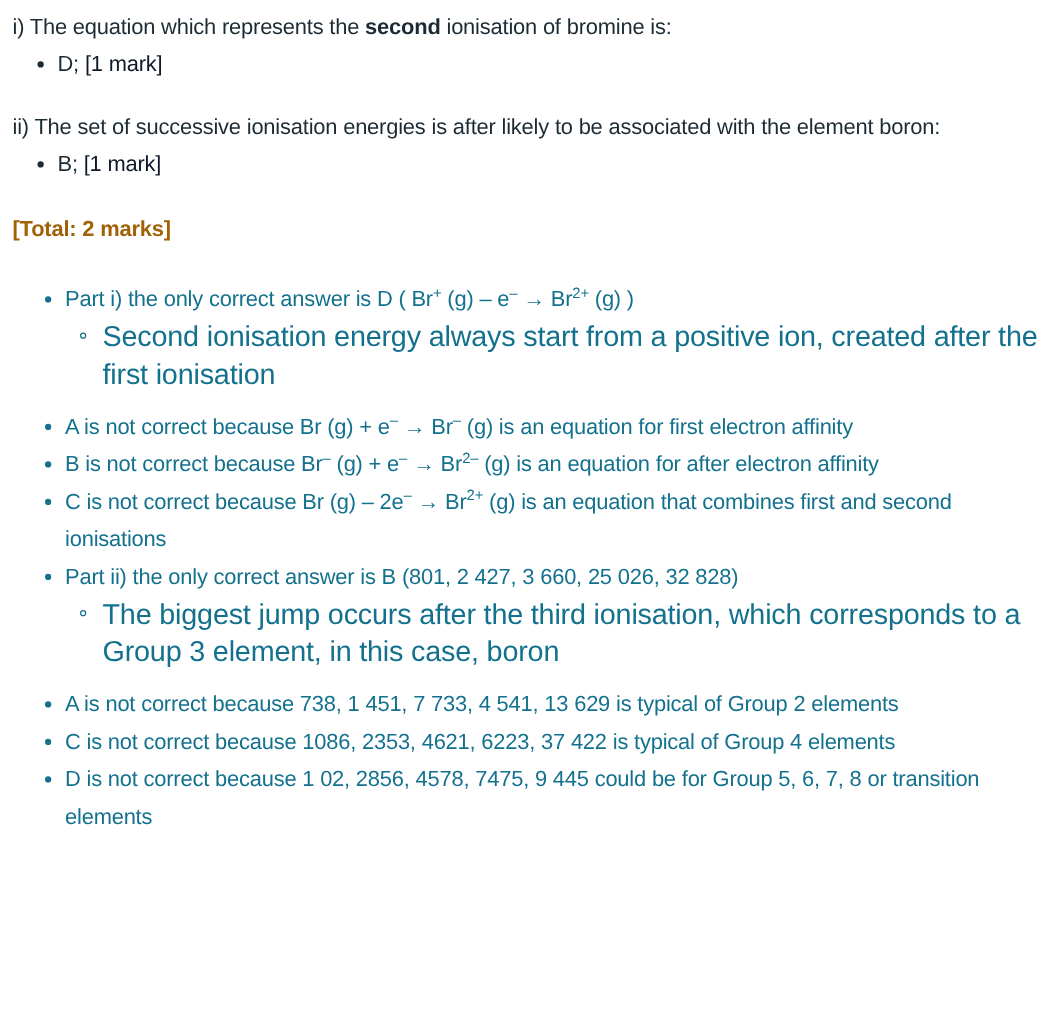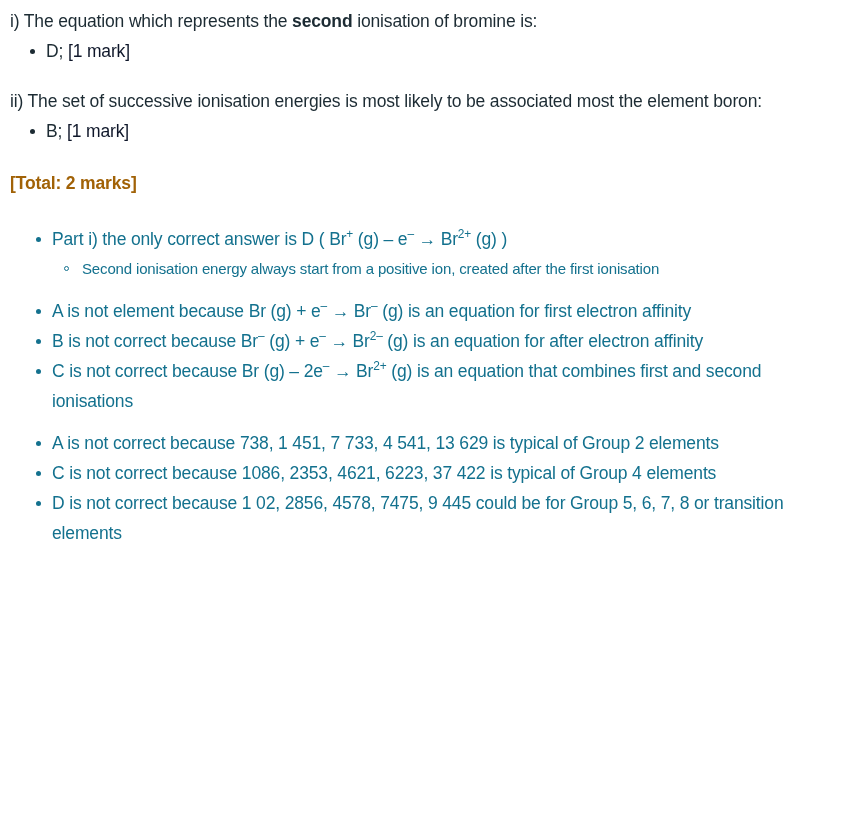--- a/index.html
+++ b/index.html
@@ -103,21 +103,21 @@
     border-radius: 50%;
     background: #13718e;
   }
   ul.lvl2 {
     list-style: none;
     margin: 0;
     padding: 0;
   }
   ul.lvl2 > li {
     position: relative;
-    font-size: 15px;
+    font-size: 23px;
     line-height: 30px;
     color: #13718e;
     padding-left: 30px;
     letter-spacing: -0.15px;
   }
   ul.lvl2 > li::before {
     content: "";
     position: absolute;
     left: 12px;
     top: 12px;
@@ -142,46 +142,52 @@
 <body>
 
 <div class="page">
 
   <p class="q-para first"><span>i) The equation which represents the </span><b>second</b><span> ionisation of bromine is:</span></p>
 
   <ul class="ans-list ans-block">
     <li><span>D; </span><span class="mark">[1 mark]</span></li>
   </ul>
 
-  <p class="q-para second">ii) The set of successive ionisation energies is most likely to be associated most the element boron:</p>
+  <p class="q-para second">ii) The set of successive ionisation energies is after likely to be associated with the element boron:</p>
 
   <ul class="ans-list ans-block">
     <li><span>B; </span><span class="mark">[1 mark]</span></li>
   </ul>
 
   <div class="total-line">[Total: 2 marks]</div>
 
   <div class="explain">
     <ul class="lvl1">
 
       <li>
         <span class="eq"><span>Part i) the only correct answer is D ( Br</span><sup>+</sup><span> (g) – e</span><sup>–</sup><span> → Br</span><sup>2+</sup><span> (g) )</span></span>
         <ul class="lvl2">
           <li>Second ionisation energy always start from a positive ion, created after the first ionisation</li>
         </ul>
       </li>
 
       <div class="gap-sm"></div>
 
-      <li><span>A is not element because Br (g) + e</span><sup>–</sup><span> → Br</span><sup>–</sup><span> (g) is an equation for first electron affinity</span></li>
+      <li><span>A is not correct because Br (g) + e</span><sup>–</sup><span> → Br</span><sup>–</sup><span> (g) is an equation for first electron affinity</span></li>
 
       <li><span>B is not correct because Br</span><sup>–</sup><span> (g) + e</span><sup>–</sup><span> → Br</span><sup>2–</sup><span> (g) is an equation for after electron affinity</span></li>
 
       <li><span>C is not correct because Br (g) – 2e</span><sup>–</sup><span> → Br</span><sup>2+</sup><span> (g) is an equation that combines first and second ionisations</span></li>
 
+      <li>
+        <span>Part ii) the only correct answer is B (801, 2 427, 3 660, 25 026, 32 828)</span>
+        <ul class="lvl2">
+          <li>The biggest jump occurs after the third ionisation, which corresponds to a Group 3 element, in this case, boron</li>
+        </ul>
+      </li>
 
       <div class="gap-sm"></div>
 
       <li>A is not correct because 738, 1 451, 7 733, 4 541, 13 629 is typical of Group 2 elements</li>
       <li>C is not correct because 1086, 2353, 4621, 6223, 37 422 is typical of Group 4 elements</li>
       <li>D is not correct because 1 02, 2856, 4578, 7475, 9 445 could be for Group 5, 6, 7, 8 or transition elements</li>
 
     </ul>
   </div>
 

